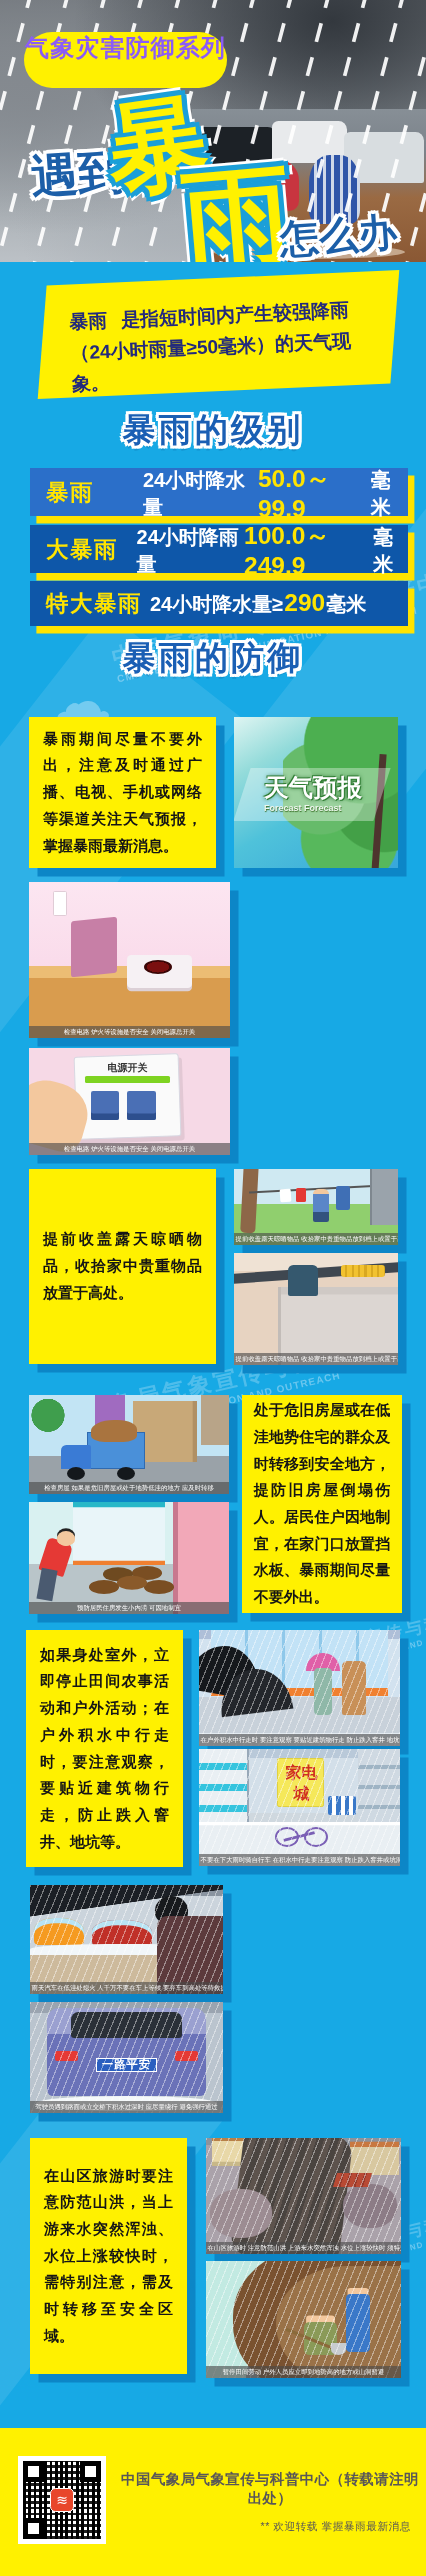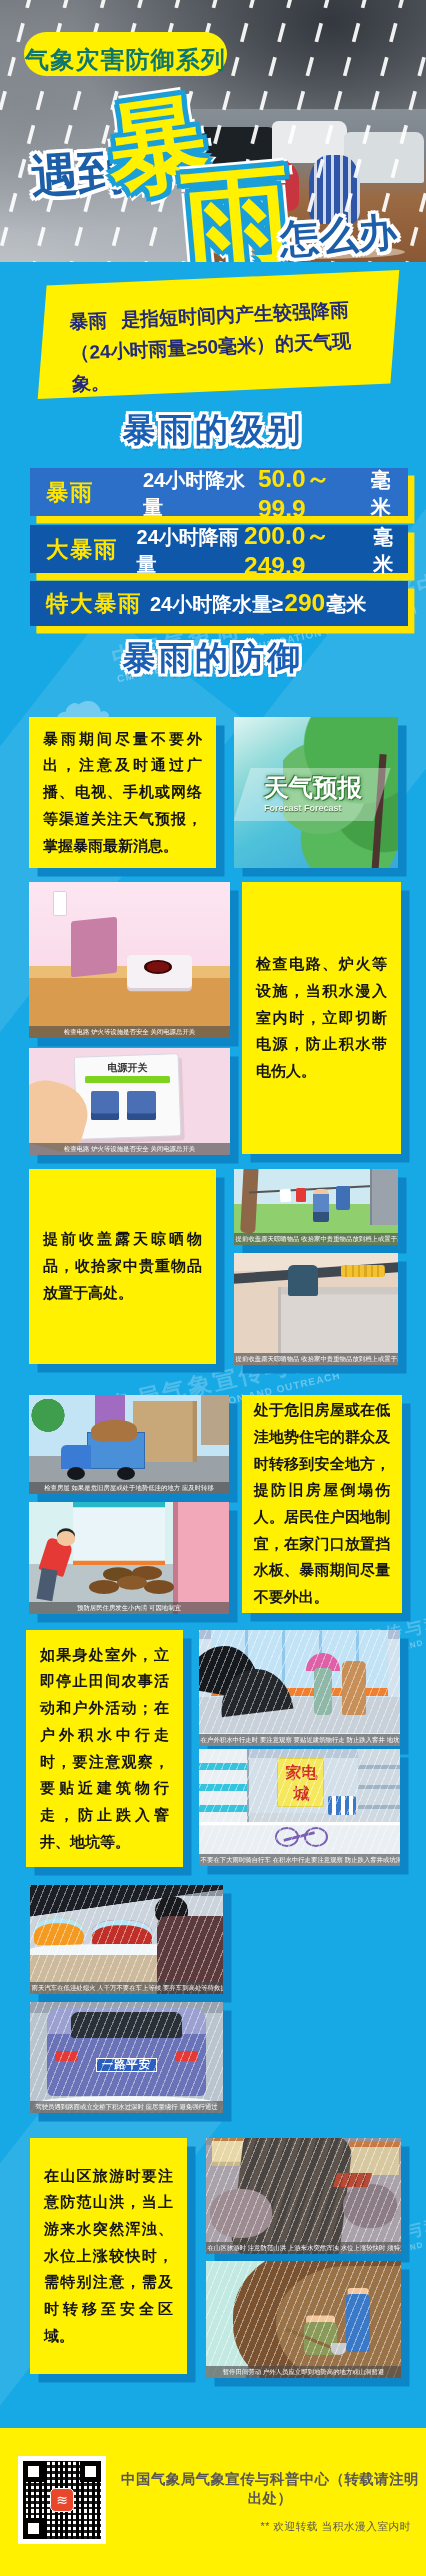--- a/index.html
+++ b/index.html
@@ -31,22 +31,22 @@
       linear-gradient(180deg,#6d7277 0%,#8e959b 45%,#abb1b6 78%,#bcc1c6 100%);}
   .flood-photo{position:absolute;right:0;top:109px;width:234px;height:153px;
     background:linear-gradient(180deg,#878f96 0%,#7b828a 28%,#9a6a43 58%,#8a5834 100%)}
   .hcar{position:absolute;border-radius:6.4px 8.5px 2.1px 2.1px}
   .hc1{left:4.3px;top:18px;width:80px;height:37px;background:#1c2126}
   .hc2{left:80px;top:11.7px;width:75px;height:42px;background:#e8eaec}
   .hc3{right:2.1px;top:23.4px;width:80px;height:51px;background:#d8dde0}
   .hc4{left:59px;top:51px;width:48px;height:51px;background:#c8353f;border-radius:40% 40% 20% 20%}
   .hc5{left:117px;top:46px;width:51px;height:69px;background:repeating-linear-gradient(90deg,#2f55a8 0 5.3px,#cfd8e8 5.3px 8.5px);border-radius:40% 40% 20% 20%}
   .hsplash{position:absolute;left:21px;bottom:3.2px;width:192px;height:14px;background:rgba(244,232,214,.55);border-radius:50%}
-  .series-pill{position:absolute;left:24px;top:32px;width:203px;height:44px;background:#FFF100;border-radius:30px;
-    display:flex;align-items:flex-end;justify-content:center;font-size:24px;font-weight:bold;color:#0f766e;letter-spacing:1.1px}
+  .series-pill{position:absolute;left:24px;top:32px;width:203px;height:56px;background:#FFF100;border-radius:30px;
+    display:flex;align-items:flex-start;justify-content:center;font-size:24px;font-weight:bold;color:#8b5cf6;letter-spacing:1.1px}
   .t1{position:absolute;left:31px;top:143px;font-size:47px;font-weight:bold;color:#1C5FA8;transform:rotate(-4deg);
     text-shadow:-3.2px -3.2px 0 #fff,3.2px -3.2px 0 #fff,-3.2px 3.2px 0 #fff,3.2px 3.2px 0 #fff,0 -3.7px 0 #fff,0 3.7px 0 #fff,-3.7px 0 0 #fff,3.7px 0 0 #fff}
   .t2{position:absolute;font-weight:bold;color:#FFF100;
     text-shadow:-4.3px -4.3px 0 #1B9FD8,4.3px -4.3px 0 #1B9FD8,-4.3px 4.3px 0 #1B9FD8,4.3px 4.3px 0 #1B9FD8,0 -5.3px 0 #1B9FD8,0 5.3px 0 #1B9FD8,-5.3px 0 0 #1B9FD8,5.3px 0 0 #1B9FD8,
       -8px 0 0 #fff,8px 0 0 #fff,0 8px 0 #fff,0 -8px 0 #fff}
   .t2a{left:107px;top:80px;font-size:101px;transform:rotate(-8deg)}
   .t2b{left:184px;top:146px;font-size:107px;transform:rotate(-5deg)}
   .t3{position:absolute;right:29px;top:209px;font-size:39px;font-weight:bold;color:#1C5FA8;transform:rotate(-4deg);
     text-shadow:-3.2px -3.2px 0 #fff,3.2px -3.2px 0 #fff,-3.2px 3.2px 0 #fff,3.2px 3.2px 0 #fff,0 -3.7px 0 #fff,0 3.7px 0 #fff,-3.7px 0 0 #fff,3.7px 0 0 #fff}
 
@@ -303,21 +303,21 @@
       <div class="lval">
         <span class="lpre">24小时降水量</span>
         <span class="lnum">50.0～99.9</span>
         <span class="lsuf">毫米</span>
       </div>
     </div>
     <div class="lrow lrow2">
       <div class="lname">大暴雨</div>
       <div class="lval">
         <span class="lpre">24小时降雨量</span>
-        <span class="lnum">200.0～249.9</span>
+        <span class="lnum">100.0～249.9</span>
         <span class="lsuf">毫米</span>
       </div>
     </div>
     <div class="lrow lrow3">
       <div class="lname">特大暴雨</div>
       <div class="lval">
         <span class="lpre">24小时降水量≥</span>
         <span class="lnum">290</span>
         <span class="lsuf">毫米</span>
       </div>
@@ -346,23 +346,20 @@
     <div class="cap">检查电路 炉火等设施是否安全 关闭电源总开关</div>
   </div>
   <div class="img scene-switch" style="left:29px;top:1048px;width:201px;height:107px">
     <div class="prop panel"></div>
     <div class="prop sw-label">电源开关</div>
     <div class="prop sw-green"></div>
     <div class="prop sw1"></div>
     <div class="prop sw2"></div>
     <div class="prop hand"></div>
     <div class="cap">检查电路 炉火等设施是否安全 关闭电源总开关</div>
-  </div>
-  <div class="ybox" style="left:242px;top:882px;width:159px;height:272px">
-    <span>检查电路、炉火等设施，当积水漫入室内时，立即切断电源，防止积水带电伤人。</span>
   </div>
 
   <div class="ybox" style="left:29px;top:1169px;width:187px;height:195px">
     <span>提前收盖露天晾晒物品，收拾家中贵重物品放置于高处。</span>
   </div>
   <div class="img scene-clothes" style="left:234px;top:1169px;width:164px;height:76px">
     <div class="prop trunkL"></div>
     <div class="prop lineW"></div>
     <div class="prop cl1"></div>
     <div class="prop cl2"></div>
@@ -482,17 +479,17 @@
   <div class="footer">
     <div class="qr">
       <div class="qr-pat">
         <div class="fq fq-tl"></div>
         <div class="fq fq-tr"></div>
         <div class="fq fq-bl"></div>
         <div class="qr-logo">≋</div>
       </div>
     </div>
     <div class="f-org">中国气象局气象宣传与科普中心（转载请注明出处）</div>
-    <div class="f-note">** 欢迎转载 当积水漫入室内时</div>
+    <div class="f-note">** 欢迎转载 掌握暴雨最新消息</div>
   </div>
 
 </div>
 
 
 </body></html>

